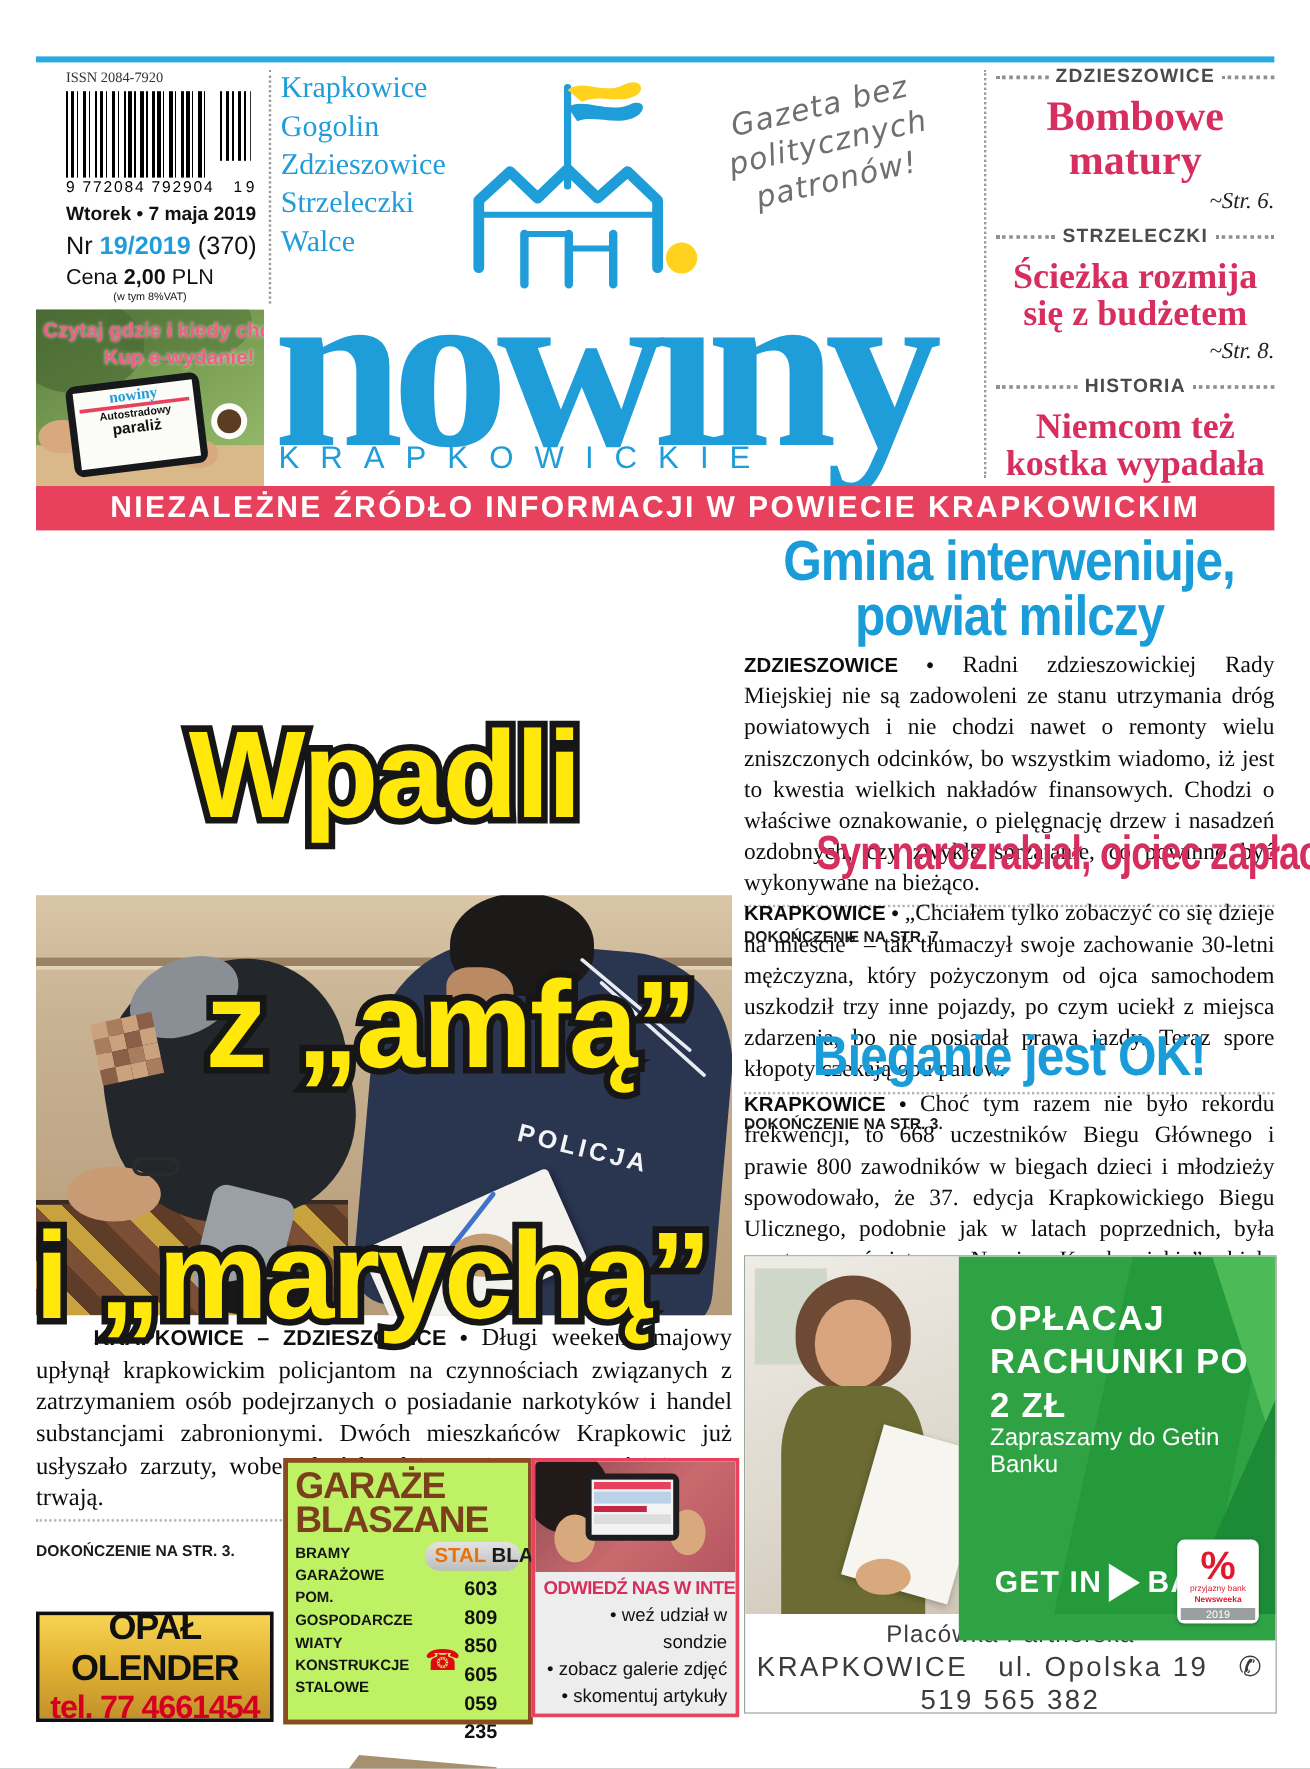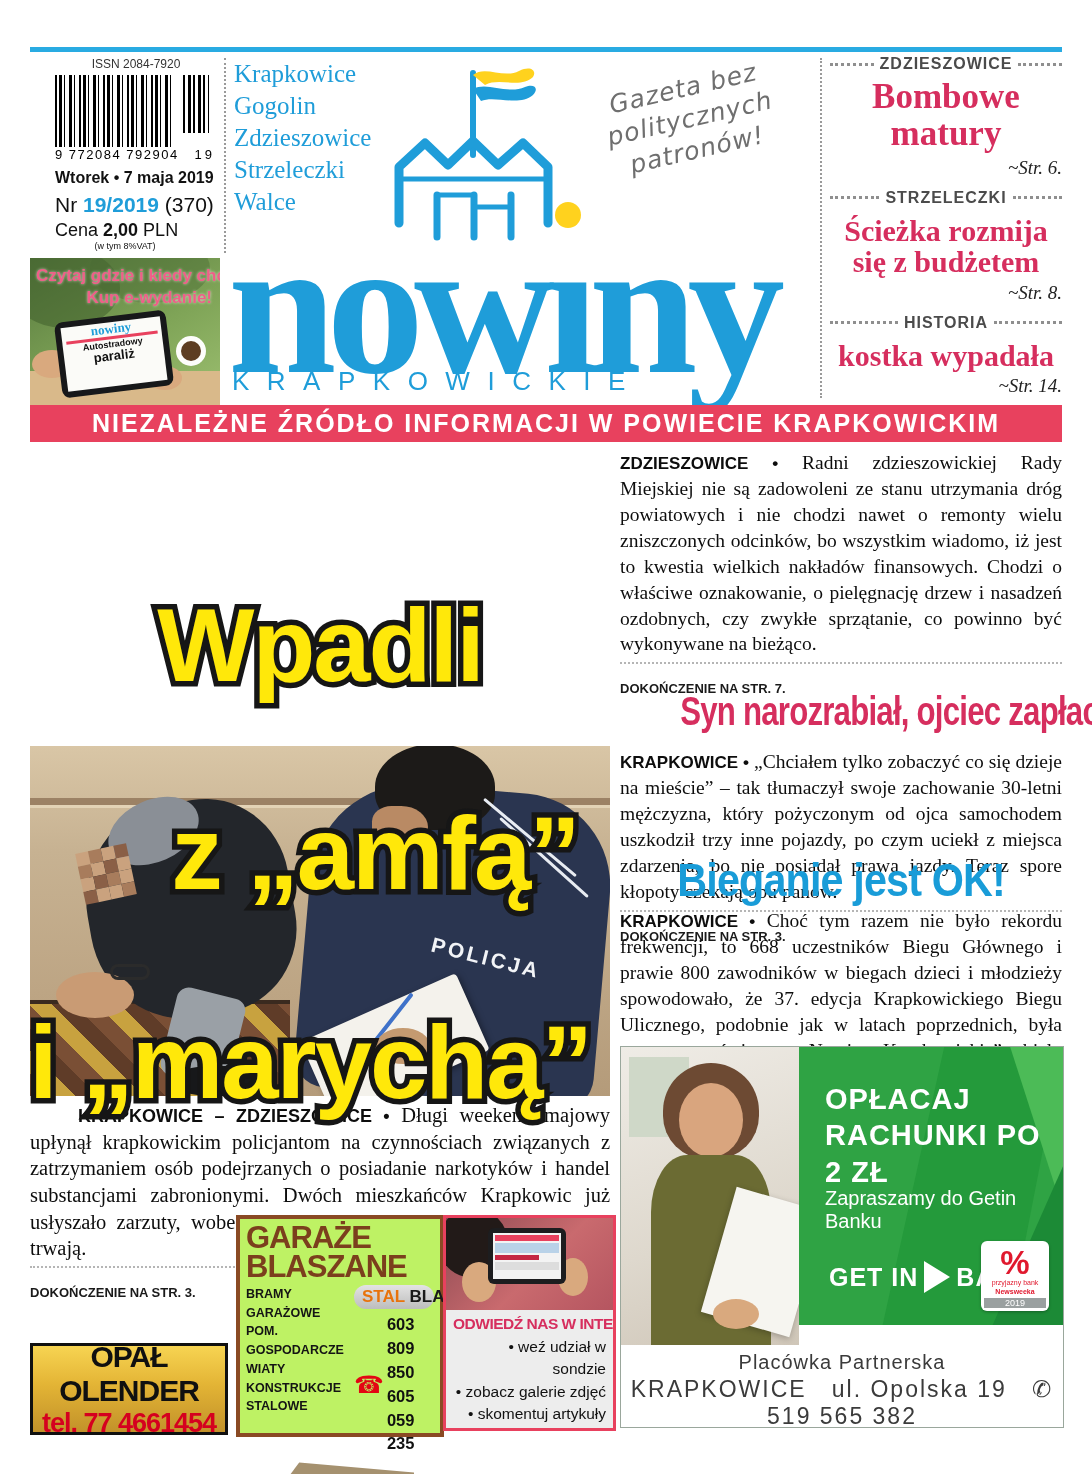--- a/index.html
+++ b/index.html
@@ -2,21 +2,21 @@
 <html><head>
 <meta charset="utf-8">
 <style>
   html,body{margin:0;padding:0;background:#888;}
   .page{position:relative;width:1092px;height:1474px;background:#fff;overflow:hidden;
         font-family:"Liberation Serif",serif;color:#111;margin:0 auto;}
   .abs{position:absolute;}
   .dotv{border-left:2px dotted #9a9a9a;width:0;}
 
   
-  .issn{font-family:Liberation Sans, sans-serif;font-size:12px;color:#333;text-align:center;}
+  .issn{font-family:Liberation Serif, serif;font-size:12px;color:#333;}
   .bars{height:72px;background:repeating-linear-gradient(90deg,#000 0 2px,#fff 2px 4px,#000 4px 7px,#fff 7px 9px,#000 9px 10px,#fff 10px 14px,#000 14px 17px,#fff 17px 19px,#000 19px 20px,#fff 20px 24px);}
   .bars-addon{height:58px;background:repeating-linear-gradient(90deg,#000 0 2px,#fff 2px 5px,#000 5px 8px,#fff 8px 10px);}
   .bdigits{font-family:"Liberation Sans",sans-serif;font-size:13px;letter-spacing:3px;color:#000;}
   .meta-date{font-family:"Liberation Sans",sans-serif;font-weight:bold;font-size:16px;}
   .meta-nr{font-family:"Liberation Sans",sans-serif;font-size:21px;}
   .meta-nr b{color:#1F9DD9;}
   .meta-price{font-family:"Liberation Sans",sans-serif;font-size:18px;}
   .meta-vat{font-family:"Liberation Sans",sans-serif;font-size:9px;}
   .meta-site{font-family:"Liberation Sans",sans-serif;font-weight:bold;font-size:15px;}
 
@@ -245,20 +245,21 @@
       </div>
       <div class="side-page" style="margin-top:4px;">~Str. 8.</div>
     </div>
     <div style="margin-top:10px;">
       <div class="side-label">
           <span class="ln"></span>
           <span>HISTORIA</span>
           <span class="ln"></span>
         </div>
       <div class="side-title" style="font-size:30px;margin-top:8px;">
+        <div>Niemcom też</div>
         <div>kostka wypadała</div>
       </div>
       <div class="side-page" style="margin-top:4px;">~Str. 14.</div>
     </div>
   </div>
 
   <div class="banner abs" style="left:30px;top:405px;width:1032px;height:37px;">NIEZALEŻNE ŹRÓDŁO INFORMACJI W POWIECIE KRAPKOWICKIM</div>
 
   <div class="hl-line stroke-dup abs" style="left:30px;top:447px;width:580px;" data-text="Wpadli">Wpadli</div>
   <div class="hl-line stroke-dup abs" style="left:140px;top:552px;width:470px;" data-text="z „amfą”">z „amfą”</div>
@@ -367,20 +368,24 @@
     <div style="padding:5px 7px;">
       <div class="net-title">ODWIEDŹ NAS W INTERNECIE</div>
       <div class="net-item" style="margin-top:3px;">• weź udział w sondzie</div>
       <div class="net-item">• zobacz galerie zdjęć</div>
       <div class="net-item">• skomentuj artykuły</div>
       <div class="net-url">nowinykrapkowickie.pl</div>
     </div>
   </div>
 
   <div class="abs" style="left:620px;top:444px;width:442px;">
+    <div class="art-title art-blue" style="font-size:47px;">
+      <span class="condense">Gmina interweniuje,</span><br>
+      <span class="condense">powiat milczy</span>
+    </div>
     <div class="art-body" style="margin-top:6px;">
       <span class="art-lead">ZDZIESZOWICE •</span><span> Radni zdzieszowickiej Rady Miejskiej nie są zadowoleni ze stanu utrzymania dróg powiatowych i nie chodzi nawet o remonty wielu zniszczonych odcinków, bo wszystkim wiadomo, iż jest to kwestia wielkich nakładów finansowych. Chodzi o właściwe oznakowanie, o pielęgnację drzew i nasadzeń ozdobnych, czy zwykłe sprzątanie, co powinno być wykonywane na bieżąco.</span>
     </div>
     <div class="art-more" style="margin-top:5px;">DOKOŃCZENIE NA STR.  7.</div>
   </div>
 
   <div class="abs" style="left:620px;top:692px;width:442px;">
     <div class="art-title art-pink" style="font-size:40px;">
       <span class="condense" style="transform:scaleX(0.78);">Syn narozrabiał, ojciec zapłaci</span>
     </div>
@@ -403,21 +408,21 @@
   <div class="ad-getin abs" style="left:620px;top:1046px;width:442px;height:380px;">
     <div style="display:flex;height:298px;">
       <div class="getin-photo" style="width:178px;height:298px;">
         <div class="abs" style="left:8px;top:10px;width:60px;height:80px;background:#cfd8c8;"></div>
         <div class="abs" style="left:42px;top:16px;width:96px;height:96px;background:#6d4a33;border-radius:50% 50% 45% 45%;"></div>
         <div class="skin" style="left:58px;top:36px;width:64px;height:74px;background:#d9a57e;"></div>
         <div class="abs" style="left:30px;top:108px;width:120px;height:190px;background:#6b6b33;border-radius:30% 30% 0 0;"></div>
         <div class="abs" style="left:96px;top:150px;width:92px;height:130px;background:#f6f5f0;transform:rotate(16deg);box-shadow:0 2px 6px rgba(0,0,0,.25);"></div>
         <div class="skin" style="left:92px;top:252px;width:46px;height:30px;"></div>
       </div>
-      <div class="getin-green" style="flex:1;height:278px;">
+      <div class="getin-green" style="flex:1;height:320px;">
         <div class="shard" style="left:0;top:0;width:264px;height:298px;background:#249a3b;clip-path:polygon(55% 0,100% 0,78% 100%,30% 100%);"></div>
         <div class="shard" style="left:0;top:0;width:264px;height:298px;background:#4cbb57;clip-path:polygon(80% 0,100% 0,100% 55%);"></div>
         <div class="shard" style="left:0;top:0;width:264px;height:298px;background:#1c8a36;clip-path:polygon(70% 100%,100% 40%,100% 100%);"></div>
         <div class="getin-head abs" style="left:26px;top:34px;">
           <div>OPŁACAJ</div>
           <div>RACHUNKI PO 2 ZŁ</div>
         </div>
         <div class="getin-sub abs" style="left:26px;top:140px;">Zapraszamy do Getin Banku</div>
         <div class="gib abs" style="left:30px;bottom:32px;">
           <span>GET IN</span>

